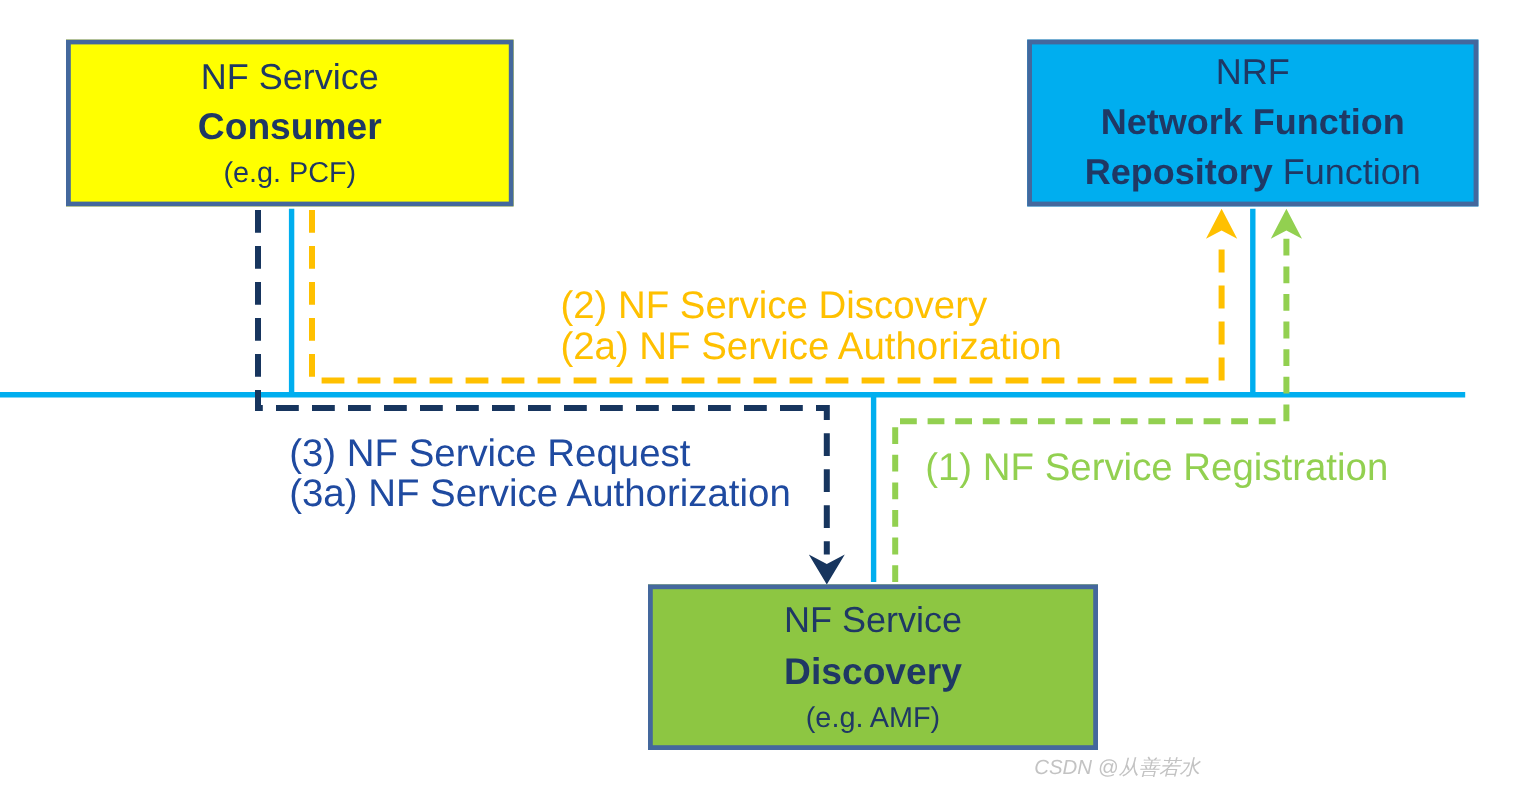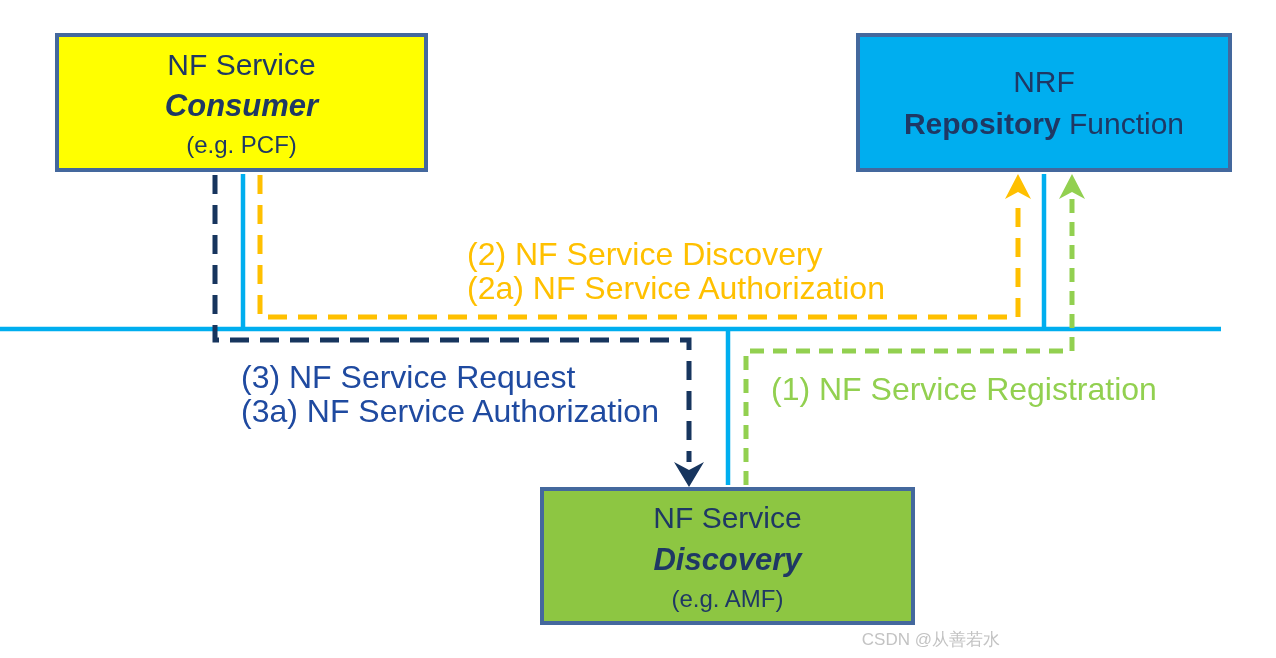--- a/index.html
+++ b/index.html
@@ -18,36 +18,36 @@
   *{margin:0;padding:0;box-sizing:border-box;}
   html,body{width:1276px;height:658px;background:#ffffff;overflow:hidden;
     font-family:"Liberation Sans", sans-serif;}
   .stage{position:relative;width:1008px;height:658px;background:#ffffff;}
   .layer{position:absolute;left:0;top:0;width:1276px;height:658px;}
 
   .nfbox{position:absolute;border:4px solid var(--box_border);
     display:flex;flex-direction:column;justify-content:center;align-items:center;
     color:var(--box_text);text-align:center;line-height:1.38;}
   .nfbox .l1{font-size:30px;}
-  .nfbox .l2{font-size:31px;font-weight:bold;font-style:italic;}
+  .nfbox .l2{font-size:31px;font-weight:bold;}
   .nfbox .l3{font-size:24px;}
 
   .box-consumer{left:55px;top:33px;width:373px;height:139px;background:var(--consumer_fill);}
   .box-nrf{left:856px;top:33px;width:376px;height:139px;background:var(--nrf_fill);}
   .box-nrf .l1,.box-nrf .l2,.box-nrf .l3{font-size:30px;}
   .box-nrf .bold{font-weight:bold;}
   .box-producer{left:540px;top:487px;width:375px;height:138px;background:var(--producer_fill);}
 
   .msg{position:absolute;font-size:32px;line-height:34px;white-space:nowrap;}
   .msg-discovery{left:467px;top:237px;color:var(--orange_line);}
   .msg-request{left:241px;top:360px;color:var(--label_blue);}
   .msg-registration{left:771px;top:372px;color:var(--green_line);}
 
   .watermark{position:absolute;right:8px;top:628px;font-size:17px;
-    color:var(--watermark_gray);white-space:nowrap;}
+    color:var(--watermark_gray);white-space:nowrap;font-style:italic;}
 
   svg .cyan{stroke:var(--cyan_line);stroke-width:4.5;fill:none;}
   svg .dash-navy{stroke:var(--navy_line);stroke-width:5;fill:none;stroke-dasharray:19 11;}
   svg .dash-orange{stroke:var(--orange_line);stroke-width:5;fill:none;stroke-dasharray:19 11;}
   svg .dash-green{stroke:var(--green_line);stroke-width:5;fill:none;stroke-dasharray:14 9;}
   svg .head-navy{fill:var(--navy_line);}
   svg .head-orange{fill:var(--orange_line);}
   svg .head-green{fill:var(--green_line);}
 </style>
 </head>
@@ -74,20 +74,21 @@
   </svg>
 
   <div class="nfbox box-consumer">
     <div class="l1">NF Service</div>
     <div class="l2">Consumer</div>
     <div class="l3">(e.g. PCF)</div>
   </div>
 
   <div class="nfbox box-nrf">
     <div class="l1">NRF</div>
+    <div class="l2">Network Function</div>
     <div class="l3"><span class="bold">Repository</span><span> Function</span></div>
   </div>
 
   <div class="nfbox box-producer">
     <div class="l1">NF Service</div>
     <div class="l2">Discovery</div>
     <div class="l3">(e.g. AMF)</div>
   </div>
 
   <div class="msg msg-discovery">

